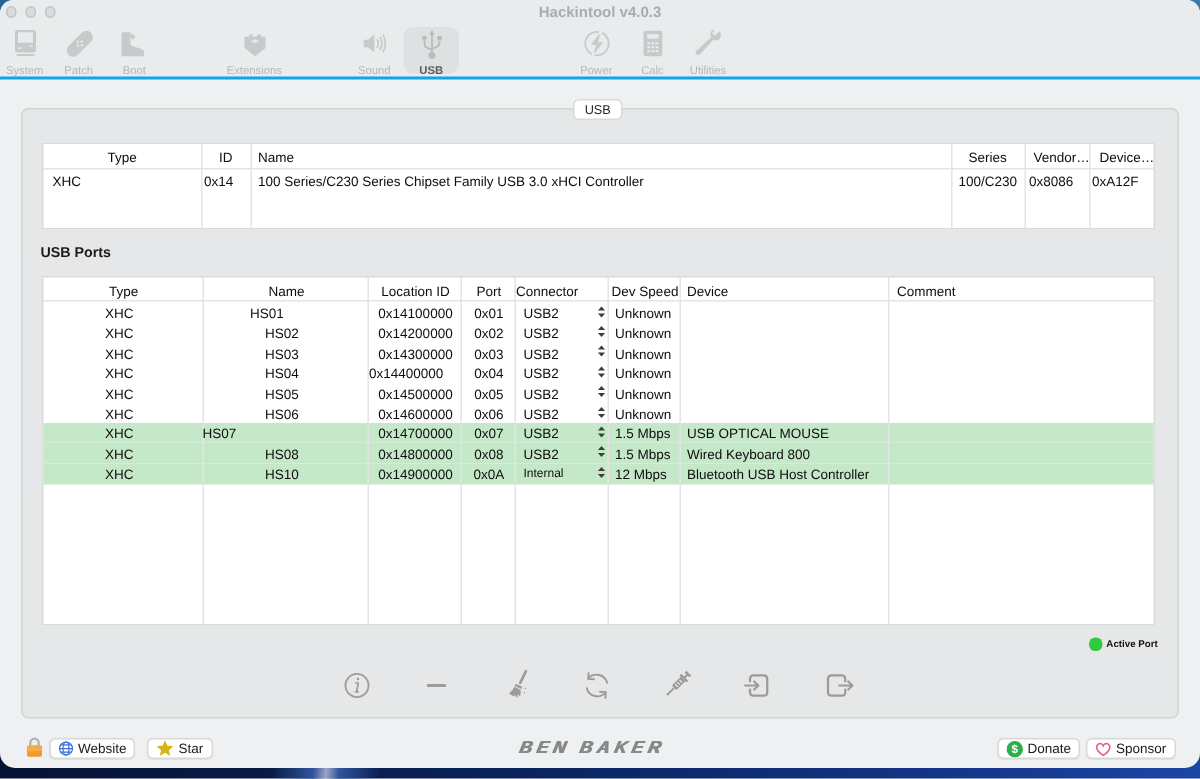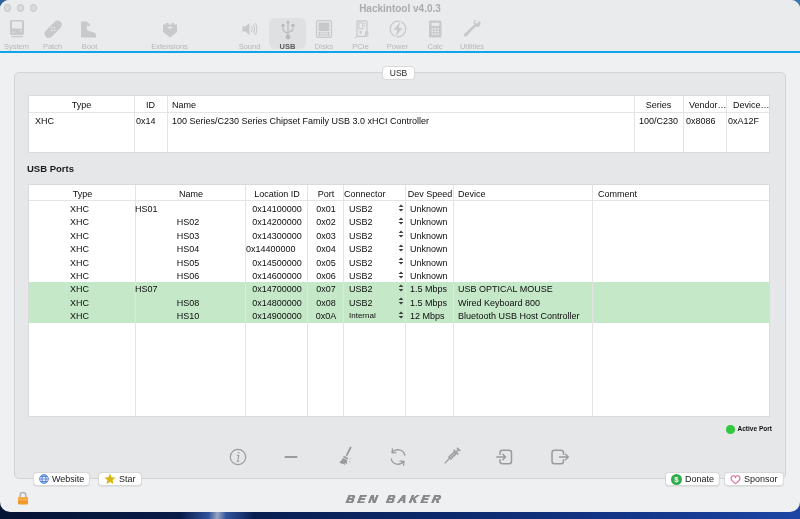--- a/index.html
+++ b/index.html
@@ -29,21 +29,21 @@
 .col { position:absolute; top:0; bottom:0; width:1px; background:#e4e4e4; }
 .hrow { position:absolute; left:0; right:0; top:0; border-bottom:1px solid #e4e4e4; color:#2c2c2c; }
 .cell { position:absolute; white-space:nowrap; }
 #tbl1 { left:28px; top:95px; width:742px; height:58px; }
 #tbl2 { left:28px; top:184px; width:742px; height:233px; }
 .grow { position:absolute; left:0; right:0; height:13.4px; background:#c5e8c8; }
 #usbports { position:absolute; left:27px; top:163px; font-size:9.5px; font-weight:bold; color:#1b1b1b; }
 #legend { position:absolute; left:726px; top:425px; font-size:6.5px; font-weight:bold; color:#111; white-space:nowrap; }
 .dot { display:inline-block; width:8.5px; height:8.5px; border-radius:50%; background:#31c93f; vertical-align:-2.5px; margin-right:1.5px; }
 .aicon { position:absolute; top:445px; }
-.btn { position:absolute; top:472px; height:14px; background:#fff; border:0.5px solid #d9d9d9;
+.btn { position:absolute; top:492px; height:14px; background:#fff; border:0.5px solid #d9d9d9;
   border-radius:4px; box-shadow:0 0.5px 1px rgba(0,0,0,.07); font-size:9px; color:#1a1a1a;
   display:flex; align-items:center; padding:0 5px; gap:3px; white-space:nowrap; }
 #logo { position:absolute; left:-5px; top:493px; width:800px; text-align:center;
   font-size:11.5px; font-weight:bold; font-style:italic; color:#87898a; letter-spacing:3.2px; transform:skewX(-12deg); text-shadow:0.5px 0 0 #87898a, -0.3px 0 0 #87898a; }
 .stp { position:absolute; }
 </style>
 </head>
 <body>
 <div id="desktop"></div>
 <div id="desktoptop" style="position:absolute;left:0;top:0;width:800px;height:20px;background:linear-gradient(90deg,#2a6398 0%,#33719f 50%,#3b79ad 100%)"></div>
@@ -104,43 +104,20 @@
         <svg width="32" height="20" viewBox="0 0 32 20" fill="none">
           <circle cx="16" cy="17" r="2.4" fill="#b9bbbc"></circle>
           <path d="M16 17 L16 2.5" stroke="#b9bbbc" stroke-width="1.2"></path>
           <path d="M16 0 L14.1 3.2 L17.9 3.2 Z" fill="#b9bbbc"></path>
           <path d="M11 6.8 L11 9 Q11 11.3 13.3 12.1 L16 13.2" stroke="#b9bbbc" stroke-width="1.2" fill="none"></path>
           <path d="M21 7.5 L21 8.5 Q21 10.6 18.8 11.4 L16 12.5" stroke="#b9bbbc" stroke-width="1.2" fill="none"></path>
           <circle cx="11" cy="5.4" r="1.6" fill="#b9bbbc"></circle>
           <rect x="19.5" y="4" width="3" height="3" fill="#b9bbbc"></rect>
         </svg>
         <div class="tlabel" style="color:#595b5c;font-weight:600">USB</div>
-      </div>
-<div class="titem" style="left:292px;width:64px">
-        <svg width="32" height="18" viewBox="0 0 32 18" fill="none">
-          <rect x="8.5" y="0.5" width="15" height="17" rx="2" stroke="#c7c9ca" stroke-width="1.3"></rect>
-          <rect x="10.5" y="2.5" width="11" height="8.5" fill="#c7c9ca"></rect>
-          <rect x="10.5" y="11.8" width="11" height="4.4" fill="#c7c9ca"></rect>
-          <rect x="12.4" y="12.3" width="1" height="3.4" fill="#e9ebec"></rect>
-          <rect x="14.4" y="12.3" width="1" height="3.4" fill="#e9ebec"></rect>
-          <rect x="16.4" y="12.3" width="1" height="3.4" fill="#e9ebec"></rect>
-          <rect x="18.4" y="12.3" width="1" height="3.4" fill="#e9ebec"></rect>
-        </svg>
-        <div class="tlabel" style="color:#b5b7b8">Disks</div>
-      </div>
-<div class="titem" style="left:328.5px;width:64px">
-        <svg width="32" height="18" viewBox="0 0 32 18" fill="none">
-          <rect x="12" y="0.8" width="10" height="15.5" rx="1" stroke="#c7c9ca" stroke-width="1.2"></rect>
-          <rect x="13.8" y="2.8" width="4" height="6" stroke="#c7c9ca" stroke-width="1"></rect>
-          <rect x="19.3" y="2.8" width="1" height="1.6" fill="#c7c9ca"></rect>
-          <rect x="19.3" y="5.2" width="1" height="1.6" fill="#c7c9ca"></rect>
-          <rect x="14.5" y="10.8" width="2.2" height="2.8" fill="#c7c9ca"></rect>
-          <path d="M20.5 16.3 L20.5 12 L22.8 12 L22.8 16.3 M12 16.3 L10 18" stroke="#c7c9ca" stroke-width="1.1"></path>
-        </svg>
-        <div class="tlabel" style="color:#b5b7b8">PCIe</div>
       </div>
 <div class="titem" style="left:365.5px;width:64px">
         <svg width="32" height="18" viewBox="0 0 32 18" fill="none">
           <circle cx="16" cy="9" r="7.8" stroke="#c7c9ca" stroke-width="1.2"></circle>
           <path d="M19.5 -0.5 L10.8 10.3 L14.8 10.3 L12.5 18.5 L21.2 7.7 L17.2 7.7 Z" fill="#c7c9ca" stroke="#e9ebec" stroke-width="1"></path>
         </svg>
         <div class="tlabel" style="color:#b5b7b8">Power</div>
       </div>
 <div class="titem" style="left:403px;width:64px">
         <svg width="32" height="18" viewBox="0 0 32 18" fill="none">
@@ -206,21 +183,21 @@
     <div class="hrow" style="height:16px"></div>
     <div class="cell" style="left:0;width:107px;top:4px;text-align:center">Type</div>
     <div class="cell" style="left:107px;width:110px;top:4px;text-align:center">Name</div>
     <div class="cell" style="left:217px;width:62px;top:4px;text-align:center">Location ID</div>
     <div class="cell" style="left:279px;width:36px;top:4px;text-align:center">Port</div>
     <div class="cell" style="left:315px;width:62px;top:4px;">Connector</div>
     <div class="cell" style="left:377px;width:48px;top:4px;text-align:center">Dev Speed</div>
     <div class="cell" style="left:429px;top:4px">Device</div>
     <div class="cell" style="left:569px;top:4px">Comment</div>
 <div class="cell" style="left:0;width:101px;top:19px;text-align:center">XHC</div>
-<div class="cell" style="left:106px;width:106px;top:19px;text-align:left">HS01</div>
+<div class="cell" style="left:96px;width:106px;top:19px;text-align:center">HS01</div>
 <div class="cell" style="left:217px;width:62px;top:19px;text-align:center">0x14100000</div>
 <div class="cell" style="left:279px;width:36px;top:19px;text-align:center">0x01</div>
 <div class="cell" style="left:320px;top:19px;">USB2</div>
 <svg class="stp" style="left:368.5px;top:18.5px" width="6" height="8" viewBox="0 0 6 8">
         <path d="M0.6 3 L3 0.4 L5.4 3 Z" fill="#3c3c3c"></path>
         <path d="M0.6 5 L3 7.6 L5.4 5 Z" fill="#3c3c3c"></path>
       </svg>
 <div class="cell" style="left:381px;top:19px">Unknown</div>
 <div class="cell" style="left:0;width:101px;top:32.4px;text-align:center">XHC</div>
 <div class="cell" style="left:106px;width:106px;top:32.4px;text-align:center">HS02</div>

